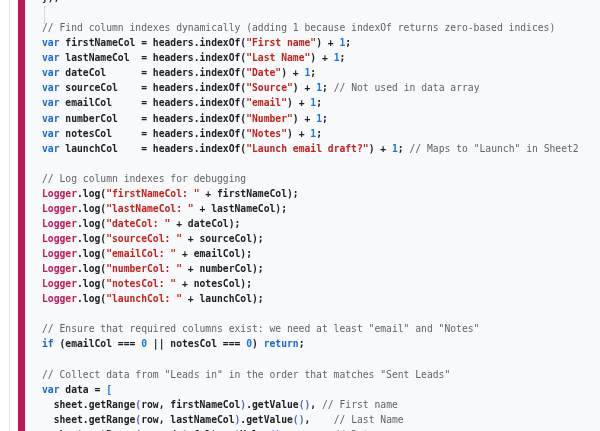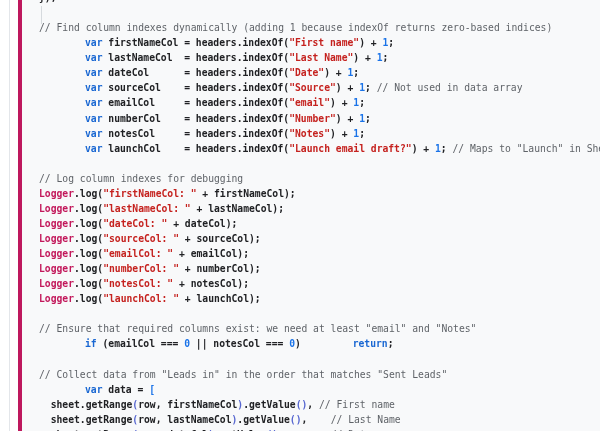--- a/index.html
+++ b/index.html
@@ -10,41 +10,41 @@
     position: relative;
     font-family: "DejaVu Sans Mono", "Liberation Mono", monospace;
   }
   .gutter-line {
     position: absolute; left: 9px; top: 0; bottom: 0; width: 1px;
     background: #e3e6ea;
   }
   .code-block {
     position: absolute; left: 18px; top: 0; right: 0; bottom: 0;
     background: var(--editor-bg, #f8f9fa);
-    border-left: 4px solid #be185d;
+    border-left: 7px solid #be185d;
     overflow: hidden;
     padding-left: 17px;
   }
   .indent-guide {
     position: absolute; left: 19px; top: 6px; width: 1px; height: 18px;
     background: #d6dade;
   }
   .code-content {
     position: absolute; left: 0; top: -10px;
     margin: 0; padding: 0 0 0 17px;
     font-family: "DejaVu Sans Mono", "Liberation Mono", monospace;
     font-size: 9.7px;
     line-height: 15.07px;
     font-weight: 600;
     white-space: pre;
     color: var(--tk-p, #202124);
   }
   .line { height: 15.07px; }
   .tk-c { color: var(--tk-c); font-weight: 400; }  
-  .tk-k { color: var(--tk-k); margin-left: 46px; }                    
+  .tk-k { color: var(--tk-k); }                    
   .tk-s { color: var(--tk-s); }                    
   .tk-n { color: var(--tk-n); }                    
   .tk-L { color: var(--tk-L); margin-top: 8px; }                    
   .tk-p { color: var(--tk-p); }                    
   .tk-b { color: var(--tk-b); }                    
   .tk-q { color: var(--tk-q); }                    
 </style>
 </head>
 <body>
 

